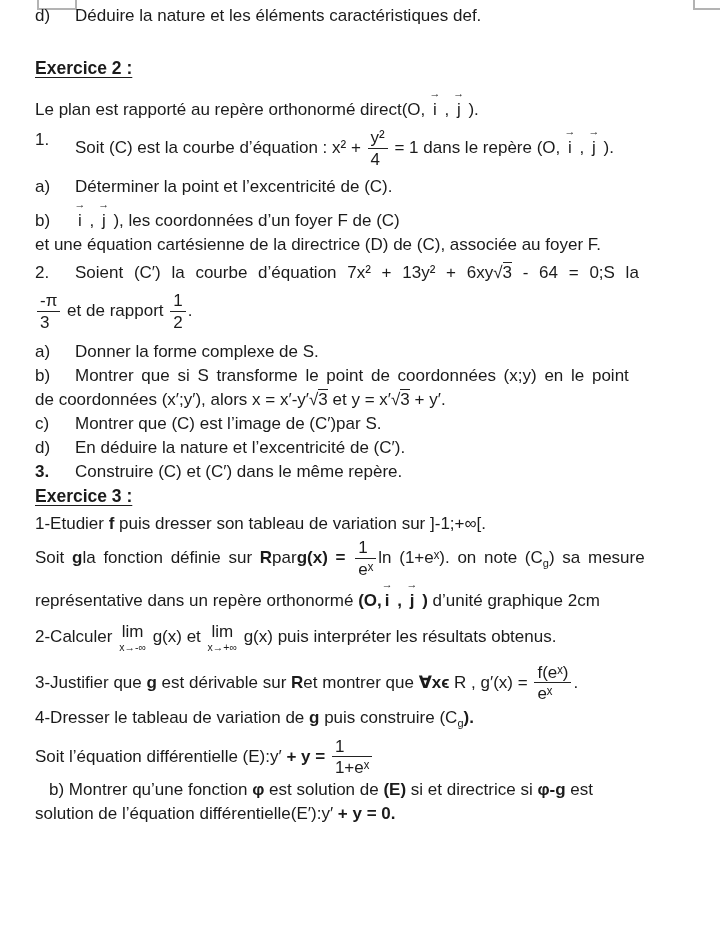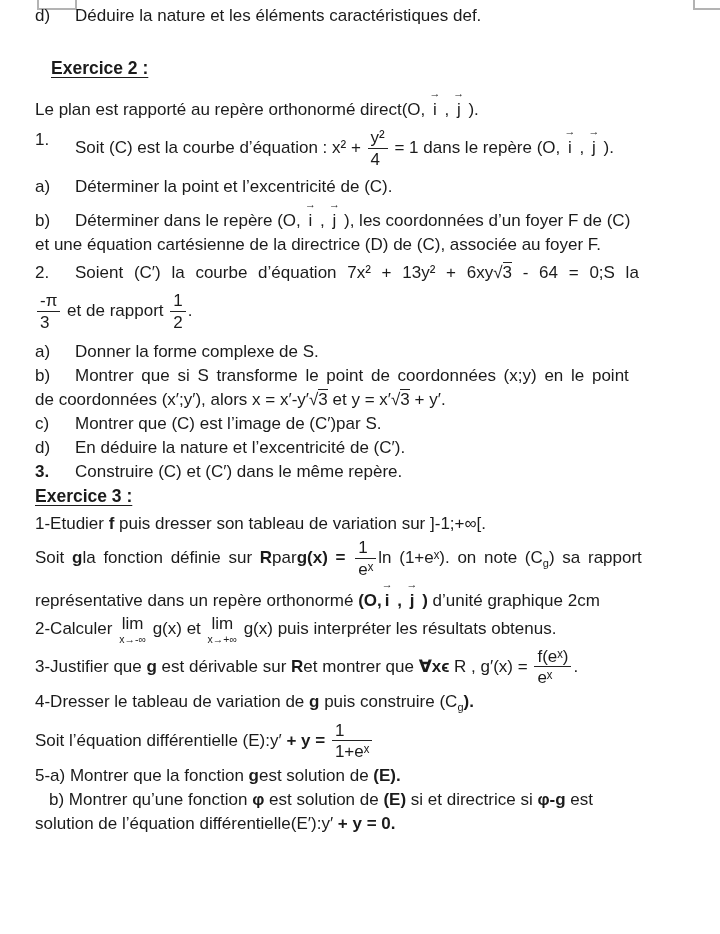--- a/index.html
+++ b/index.html
@@ -7,38 +7,38 @@
   .page{padding:4px 8px 0 35px;position:relative;}
   .corner{position:absolute;top:0;height:8px;border:2px solid #b3b3b3;border-top:none;background:#fff;}
   .corner.left{left:37px;width:36px;}
   .corner.right{left:693px;width:40px;}
   .line{line-height:24px;margin:0;}
   .item{display:flex;}
   .marker{flex:0 0 40px;width:40px;}
   .txt{flex:1 1 auto;}
   .b{font-weight:bold;}
   .heading{font-weight:bold;font-size:17.5px;text-decoration:underline;text-underline-offset:3px;line-height:24px;}
-  .h-ex2{margin-top:28px;margin-left:16px;}
+  .h-ex2{margin-top:28px;}
   .h-ex3{}
   .mt2{margin-top:2px;} .mt4{margin-top:4px;} .mt6{margin-top:6px;}
   .mt8{margin-top:8px;} .mt10{margin-top:10px;} .mt18{margin-top:18px;}
   .ws1{word-spacing:3px;}
   .ws2{word-spacing:6px;}
   
   .frac{display:inline-block;vertical-align:-12px;line-height:1.15;margin:0 2px;}
   .frac .num{display:block;padding:0 3px;}
   .frac .den{display:block;border-top:1.6px solid #222;padding:1px 3px 0;}
   
   .sqrt{white-space:nowrap;}
   .sqrt .rad{border-top:1.6px solid #222;}
   
   .vec{display:inline-block;position:relative;margin:0 3px;}
   .vec .arr{position:absolute;top:-10px;left:50%;transform:translateX(-50%);font-size:11px;line-height:1;letter-spacing:0;}
   
-  .lim{display:inline-block;text-align:center;vertical-align:-9px;line-height:1;margin:0 2px;}
+  .lim{display:inline-block;text-align:center;vertical-align:-9px;line-height:1;margin:8px 2px;}
   .lim .w{display:block;font-size:17px;}
   .lim .s{display:block;font-size:10.5px;margin-top:2px;}
   sub.cg{font-size:11px;vertical-align:-4px;}
   .indent{padding-left:14px;}
 </style>
 </head>
 <body>
 
 <div class="corner left"></div>
 <div class="corner right"></div>
@@ -64,21 +64,21 @@
   </div>
 
   <div class="line item mt6">
     <span class="marker">a)</span>
     <span class="txt">Déterminer la point et l’excentricité de (C).</span>
   </div>
 
   <div class="line item mt10">
     <span class="marker">b)</span>
     <span class="txt">
-      <span>Déterminer dans le repère (O, </span><span class="vec"><span class="arr">→</span><span>i</span></span><span> , </span><span class="vec"><span class="arr">→</span><span>j</span></span><span> ), les coordonnées d’un foyer F de (C)</span>
+      <span class="vec"><span class="arr">→</span><span>i</span></span><span> , </span><span class="vec"><span class="arr">→</span><span>j</span></span><span> ), les coordonnées d’un foyer F de (C)</span>
     </span>
   </div>
   <div class="line">et une équation cartésienne de la directrice (D) de (C), associée au foyer F.</div>
 
   <div class="line item mt4 ws2">
     <span class="marker">2.</span>
     <span class="txt">
       <span>Soient (C′) la courbe d’équation 7x² + 13y² + 6xy</span><span class="sqrt"><span>√</span><span class="rad">3</span></span><span> - 64 = 0;S la</span>
     </span>
   </div>
@@ -111,21 +111,21 @@
   </div>
 
   <div class="heading h-ex3">Exercice 3 :</div>
 
 
   <div class="line mt4">
     <span>1-Etudier </span><span class="b">f</span><span> puis dresser son tableau de variation sur ]-1;+∞[.</span>
   </div>
 
   <div class="line mt2 ws1">
-    <span>Soit </span><span class="b">g</span><span>la fonction définie sur </span><span class="b">R</span><span>par</span><span class="b">g(x) = </span><span class="frac"><span class="num">1</span><span class="den">eˣ</span></span><span>ln (1+eˣ). on note (C</span><sub class="cg">g</sub><span>) sa rapport</span>
+    <span>Soit </span><span class="b">g</span><span>la fonction définie sur </span><span class="b">R</span><span>par</span><span class="b">g(x) = </span><span class="frac"><span class="num">1</span><span class="den">eˣ</span></span><span>ln (1+eˣ). on note (C</span><sub class="cg">g</sub><span>) sa mesure</span>
   </div>
   <div class="line mt10">
     <span>représentative dans un repère orthonormé </span><span class="b">(O,</span><span class="vec b"><span class="arr">→</span><span>i</span></span><span class="b"> , </span><span class="vec b"><span class="arr">→</span><span>j</span></span><span class="b"> )</span><span> d’unité graphique 2cm</span>
   </div>
 
   <div class="line mt2">
     <span>2-Calculer </span><span class="lim"><span class="w">lim</span><span class="s">x→-∞</span></span><span> g(x) et </span><span class="lim"><span class="w">lim</span><span class="s">x→+∞</span></span><span> g(x) puis interpréter les résultats obtenus.</span>
   </div>
 
   <div class="line mt2">
@@ -133,23 +133,20 @@
   </div>
 
   <div class="line mt2">
     <span>4-Dresser le tableau de variation de </span><span class="b">g</span><span> puis construire (C</span><sub class="cg">g</sub><span class="b">).</span>
   </div>
 
   <div class="line mt2">
     <span>Soit l’équation différentielle (E):y′ </span><span class="b">+ y = </span><span class="frac"><span class="num">1</span><span class="den">1+eˣ</span></span>
   </div>
 
-  <div class="line mt2">
-    <span>5-a) Montrer que la fonction </span><span class="b">g</span><span>est solution de </span><span class="b">(E).</span>
-  </div>
 
   <div class="line indent">
     <span>b) Montrer qu’une fonction </span><span class="b">φ</span><span> est solution de </span><span class="b">(E)</span><span> si et directrice si </span><span class="b">φ-g</span><span> est</span>
   </div>
   <div class="line">
     <span>solution de l’équation différentielle(E′):y′ </span><span class="b">+ y = 0.</span>
   </div>
 
 </div>
 

